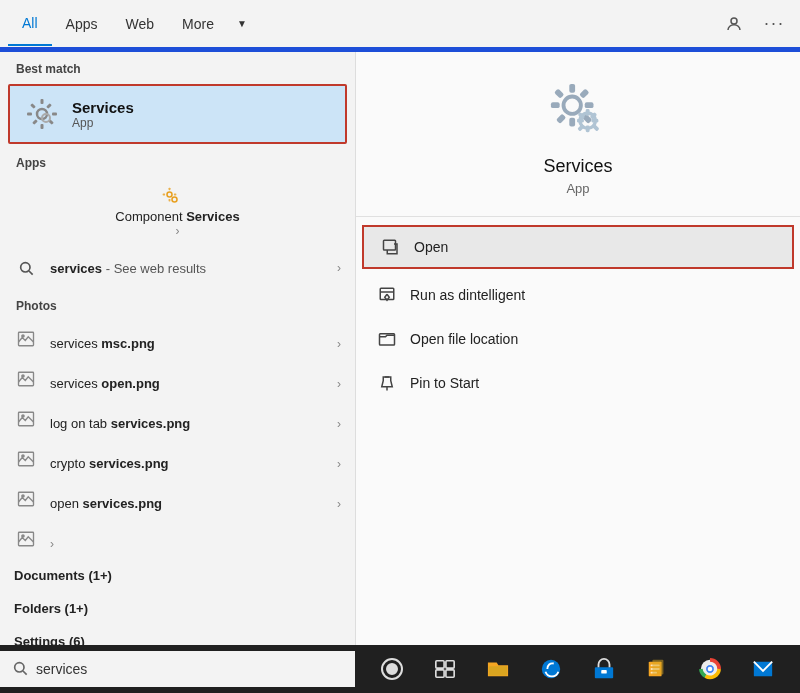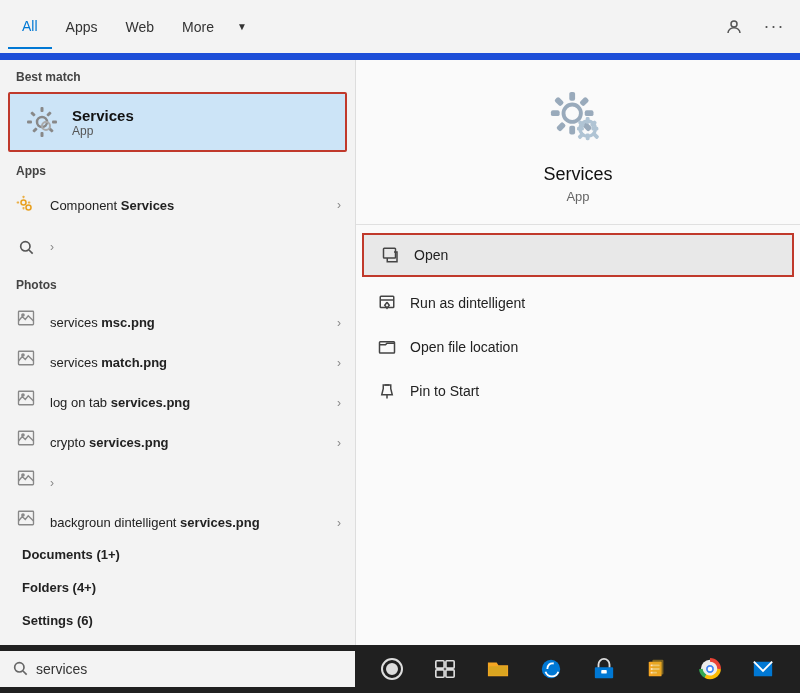--- a/index.html
+++ b/index.html
@@ -11,23 +11,23 @@
       background: #f3f3f3;
       display: flex;
       flex-direction: column;
     }
 
     
     .top-nav {
       display: flex;
       align-items: center;
       background: #f3f3f3;
-      border-bottom: 7px solid #1d4ed8;
+      border-bottom: 5px solid #1d4ed8;
       padding: 0 8px;
-      height: 60px;
+      height: 52px;
       flex-shrink: 0;
     }
     .nav-tab {
       padding: 8px 14px;
       font-size: 14px;
       cursor: pointer;
       color: #333;
       position: relative;
       height: 44px;
       display: flex;
@@ -110,20 +110,21 @@
     .bm-subtitle { font-size: 12px; color: #555; }
 
     
     .list-item {
       display: flex;
       align-items: center;
       padding: 9px 14px;
       cursor: pointer;
       font-size: 13px;
       color: #222;
+      flex-direction: column;
     }
     .list-item-icon {
       width: 24px;
       height: 24px;
       margin-right: 12px;
       flex-shrink: 0;
       display: flex;
       align-items: center;
       justify-content: center;
       font-size: 16px;
@@ -153,21 +154,21 @@
       padding: 8px 14px;
       cursor: pointer;
       font-size: 13px;
       color: #222;
     }
 
     
     .collapsible-section {
       display: flex;
       align-items: flex-start;
-      padding: 9px 22px;
+      padding: 9px 14px;
       cursor: pointer;
       font-size: 13px;
       font-weight: 600;
       color: #222;
     }
 
     
     .right-panel {
       flex: 1;
       background: #fafafa;
@@ -348,20 +349,23 @@
       <span class="list-item-arrow">›</span>
     </div>
 
     <div class="web-search-item">
       <div class="list-item-icon">
         <svg width="16" height="16" viewBox="0 0 24 24" fill="none" stroke="#555" stroke-width="2.5">
           <circle cx="11" cy="11" r="7"></circle>
           <line x1="16.5" y1="16.5" x2="22" y2="22"></line>
         </svg>
       </div>
+      <span class="list-item-text">
+        <strong>services</strong> <span style="color:#555;">- See web results</span>
+      </span>
       <span class="list-item-arrow">›</span>
     </div>
 
     <div class="section-label">Photos</div>
 
     <div class="file-item">
       <div class="list-item-icon">
         <svg width="18" height="18" viewBox="0 0 24 24" fill="none" stroke="#888" stroke-width="1.8">
           <rect x="2" y="3" width="20" height="18" rx="1"></rect>
           <polyline points="2,16 7,10 11,14 15,9 22,16"></polyline>
@@ -372,21 +376,21 @@
       <span class="list-item-arrow">›</span>
     </div>
     <div class="file-item">
       <div class="list-item-icon">
         <svg width="18" height="18" viewBox="0 0 24 24" fill="none" stroke="#888" stroke-width="1.8">
           <rect x="2" y="3" width="20" height="18" rx="1"></rect>
           <polyline points="2,16 7,10 11,14 15,9 22,16"></polyline>
           <circle cx="8" cy="8" r="1.5" fill="#888"></circle>
         </svg>
       </div>
-      <span class="list-item-text"><span>services</span> <strong>match.png</strong></span>
+      <span class="list-item-text"><span>services</span> <strong>open.png</strong></span>
       <span class="list-item-arrow">›</span>
     </div>
     <div class="file-item">
       <div class="list-item-icon">
         <svg width="18" height="18" viewBox="0 0 24 24" fill="none" stroke="#888" stroke-width="1.8">
           <rect x="2" y="3" width="20" height="18" rx="1"></rect>
           <polyline points="2,16 7,10 11,14 15,9 22,16"></polyline>
           <circle cx="8" cy="8" r="1.5" fill="#888"></circle>
         </svg>
       </div>
@@ -405,39 +409,39 @@
       <span class="list-item-arrow">›</span>
     </div>
     <div class="file-item">
       <div class="list-item-icon">
         <svg width="18" height="18" viewBox="0 0 24 24" fill="none" stroke="#888" stroke-width="1.8">
           <rect x="2" y="3" width="20" height="18" rx="1"></rect>
           <polyline points="2,16 7,10 11,14 15,9 22,16"></polyline>
           <circle cx="8" cy="8" r="1.5" fill="#888"></circle>
         </svg>
       </div>
+      <span class="list-item-text"><span>open</span> <strong>services.png</strong></span>
       <span class="list-item-arrow">›</span>
     </div>
     <div class="file-item">
       <div class="list-item-icon">
         <svg width="18" height="18" viewBox="0 0 24 24" fill="none" stroke="#888" stroke-width="1.8">
           <rect x="2" y="3" width="20" height="18" rx="1"></rect>
           <polyline points="2,16 7,10 11,14 15,9 22,16"></polyline>
           <circle cx="8" cy="8" r="1.5" fill="#888"></circle>
         </svg>
       </div>
-      <span class="list-item-text"><span>backgroun dintelligent</span> <strong>services.png</strong></span>
       <span class="list-item-arrow">›</span>
     </div>
 
     <div class="collapsible-section">
       <span>Documents (1+)</span>
     </div>
     <div class="collapsible-section">
-      <span>Folders (4+)</span>
+      <span>Folders (1+)</span>
     </div>
     <div class="collapsible-section">
       <span>Settings (6)</span>
     </div>
 
   </div>
 
   <div class="right-panel">
 
     <div class="app-detail-header">

